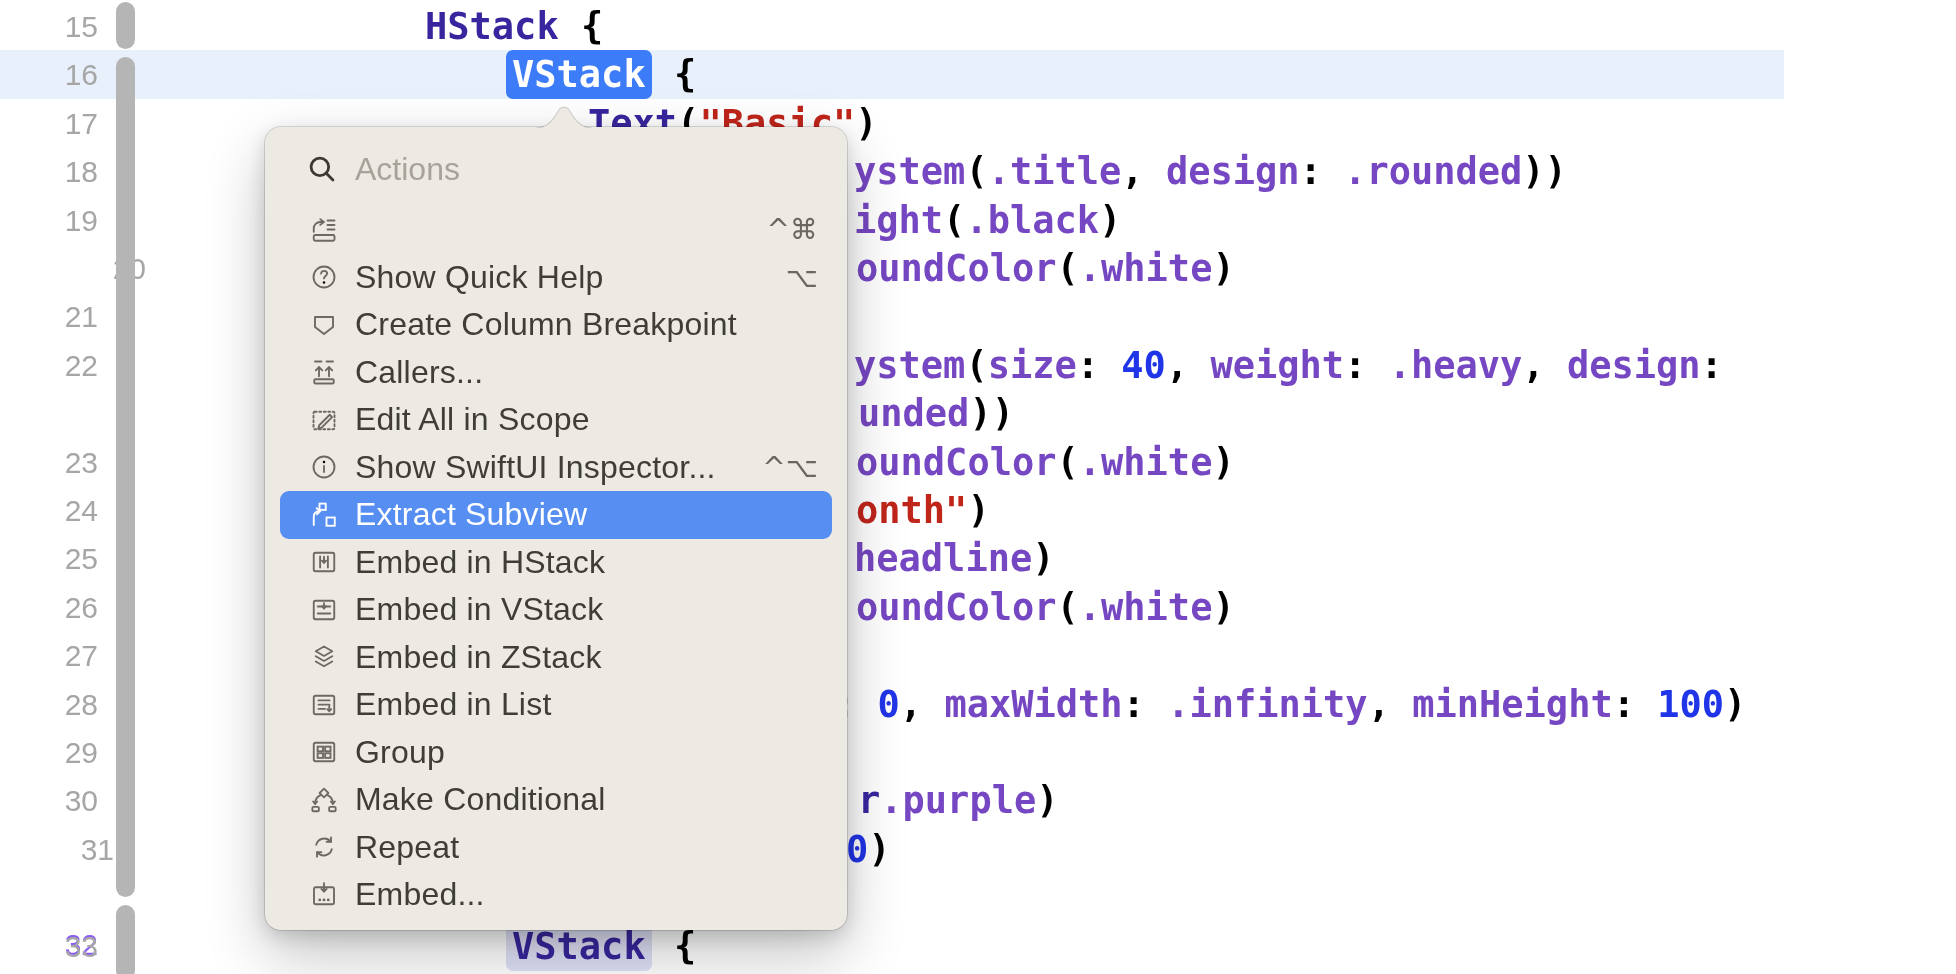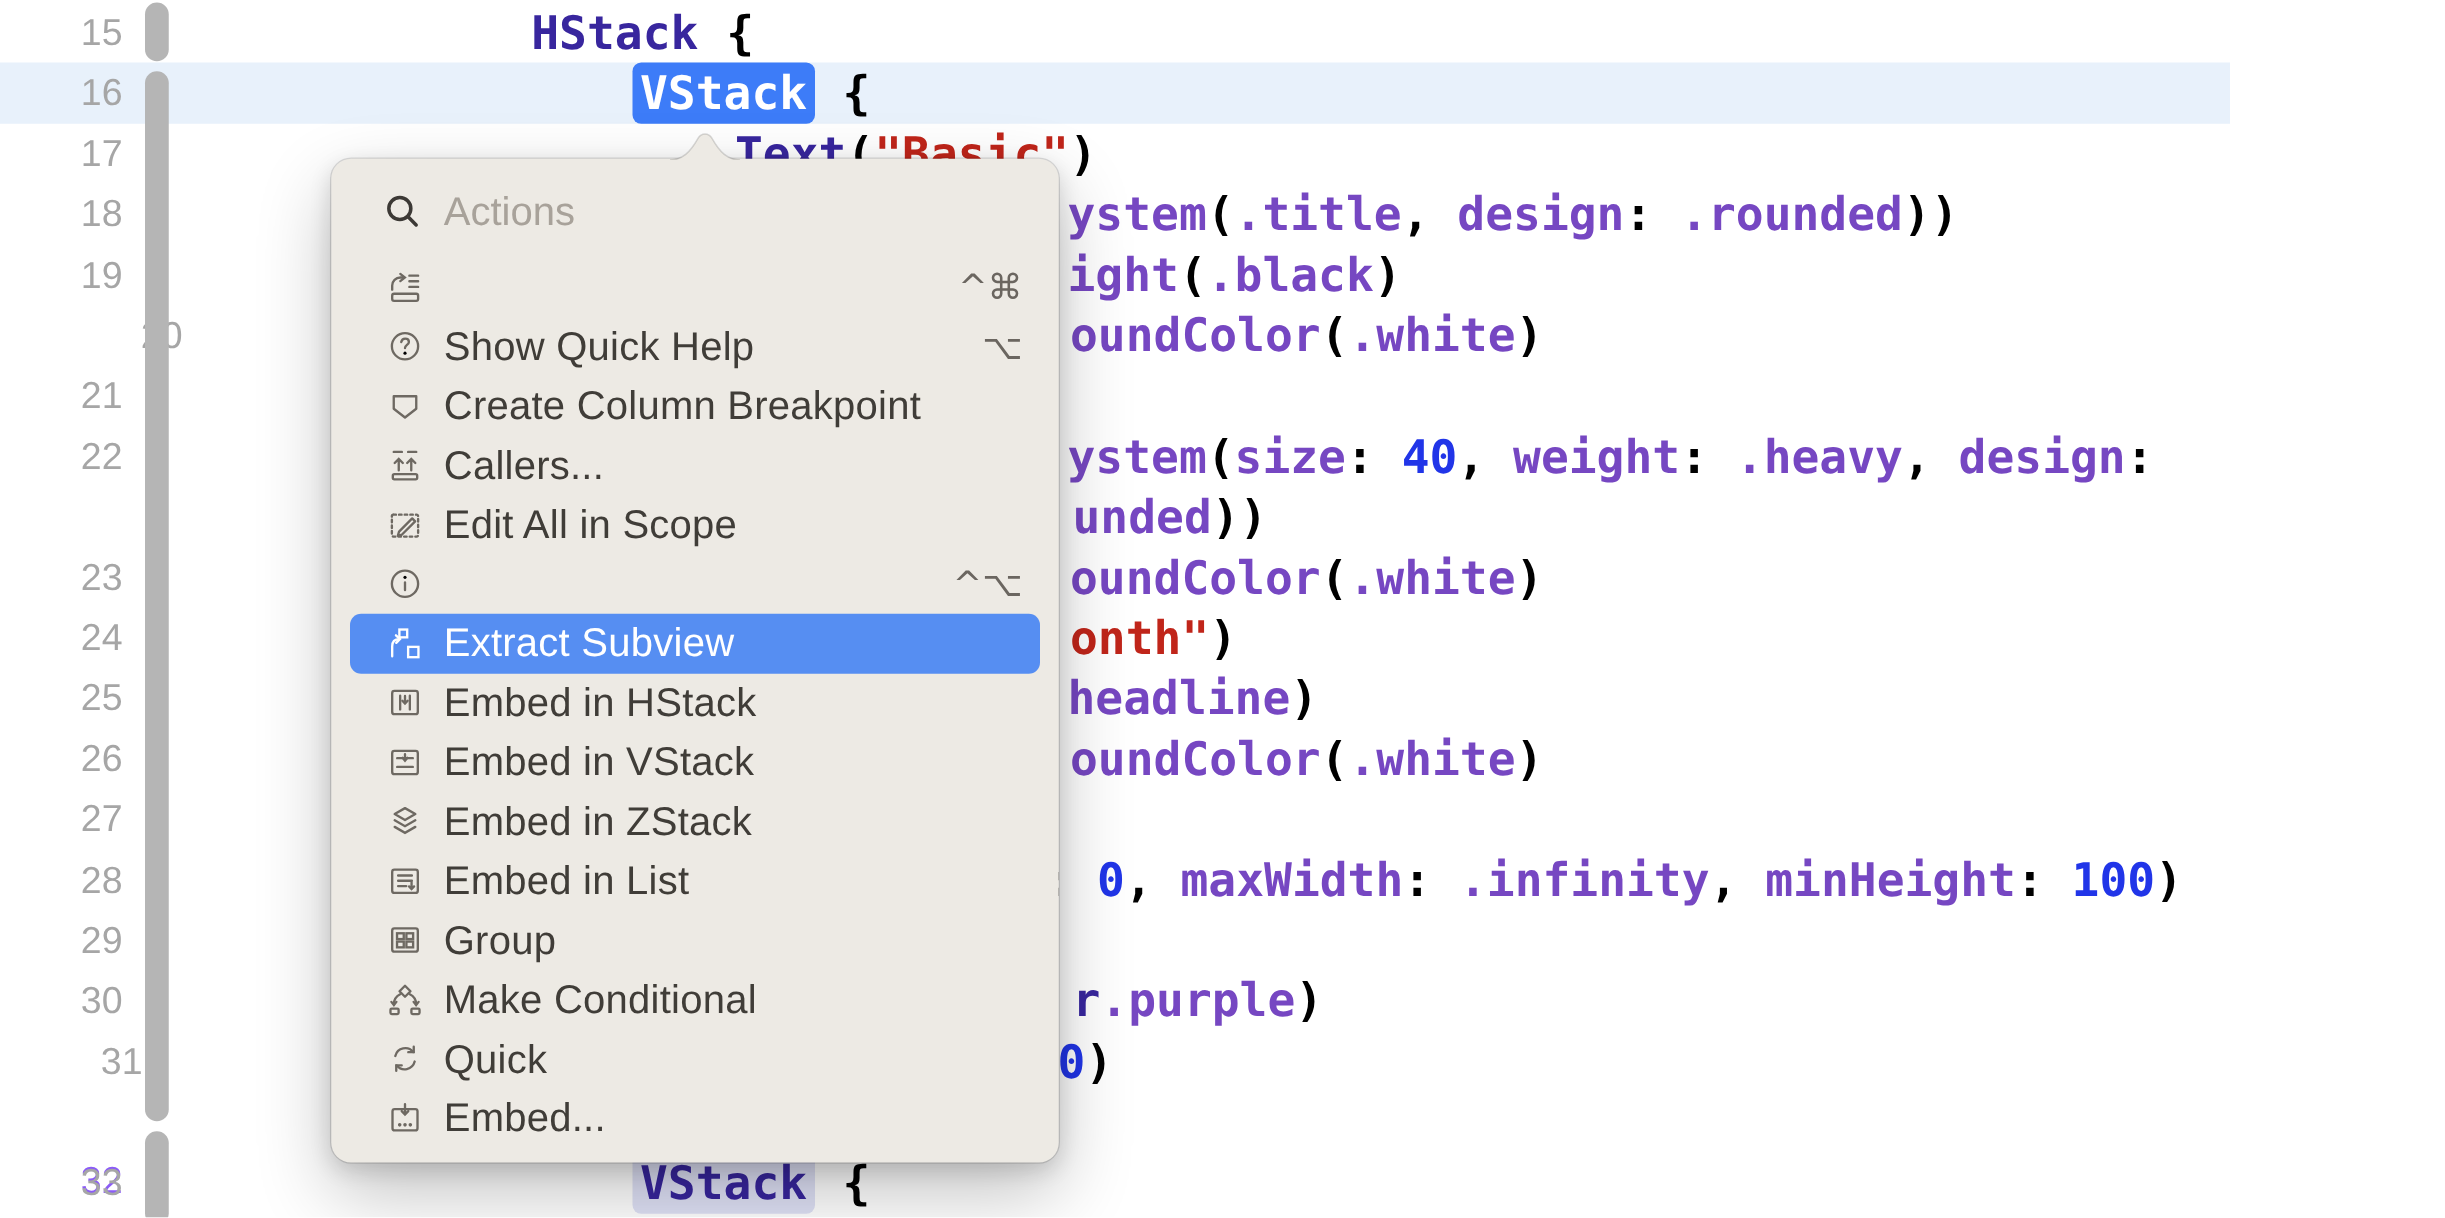--- a/index.html
+++ b/index.html
@@ -145,20 +145,21 @@
           <span class="mi-label" style="color: rgb(64, 61, 56);">Edit All in Scope</span>
         </div>
         <div class="menu-item">
           <span class="mi-icon">
             <svg width="30" height="30" viewBox="0 0 24 24" fill="none" stroke="#6E6962" stroke-width="1.5" stroke-linecap="round">
               <circle cx="12" cy="12" r="8.4"></circle>
               <path d="M12 11.2v4.8"></path>
               <circle cx="12" cy="7.9" r="1" fill="currentColor" stroke="none"></circle>
             </svg>
           </span>
+          <span class="mi-label" style="color: rgb(64, 61, 56);">Show SwiftUI Inspector...</span>
           <span class="mi-shortcut" style="color: rgb(107, 102, 96);">^⌥</span>
         </div>
         <div class="menu-item" style="background: rgb(86, 142, 242);">
           <span class="mi-icon">
             <svg width="30" height="30" viewBox="0 0 24 24" fill="none" stroke="#FFFFFF" stroke-width="1.5" stroke-linecap="round">
               <rect x="8.4" y="2.9" width="5" height="5"></rect>
               <rect x="14" y="14" width="6.6" height="6.6"></rect>
               <path d="M3.8 20v-6.4c0-3 1.6-4.6 4.6-4.6"></path>
               <path d="M6.2 6.6 8.8 9l-2.4 2.4"></path>
             </svg>
@@ -232,21 +233,21 @@
         </div>
         <div class="menu-item">
           <span class="mi-icon">
             <svg width="30" height="30" viewBox="0 0 24 24" fill="none" stroke="#6E6962" stroke-width="1.5" stroke-linecap="round">
               <path d="M5.8 10.2a6.6 6.6 0 0 1 11.5-2.5"></path>
               <path d="M17.6 4.3v3.5h-3.5"></path>
               <path d="M18.2 13.8a6.6 6.6 0 0 1-11.5 2.5"></path>
               <path d="M6.4 19.7v-3.5h3.5"></path>
             </svg>
           </span>
-          <span class="mi-label" style="color: rgb(64, 61, 56);">Quick</span>
+          <span class="mi-label" style="color: rgb(64, 61, 56);">Repeat</span>
         </div>
         <div class="menu-item">
           <span class="mi-icon">
             <svg width="30" height="30" viewBox="0 0 24 24" fill="none" stroke="#6E6962" stroke-width="1.5" stroke-linecap="round">
               <rect x="4" y="5.8" width="16" height="13.6" rx="1.4"></rect>
               <path d="M12 2.6v6.6M9.9 7.1l2.1 2.2 2.1-2.2"></path>
               <path d="M8.6 15.9h.01M12 15.9h.01M15.4 15.9h.01" stroke-width="2.3"></path>
             </svg>
           </span>
           <span class="mi-label" style="color: rgb(64, 61, 56);">Embed...</span>

